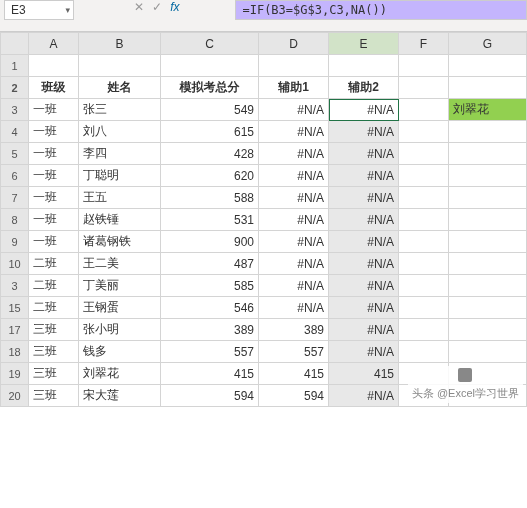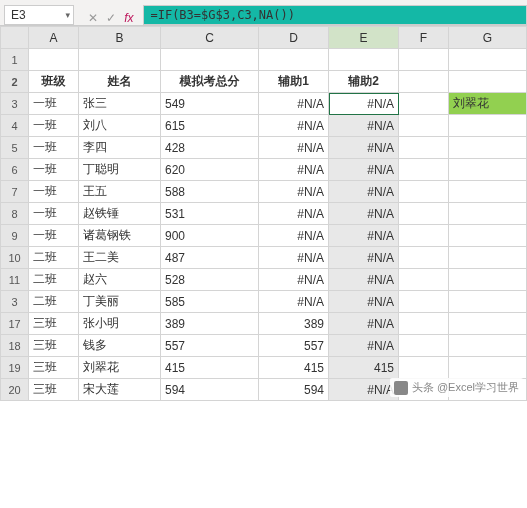--- a/index.html
+++ b/index.html
@@ -1,46 +1,46 @@
 <!DOCTYPE html>
 <html><head>
 <meta charset="utf-8">
 <style>
   * { box-sizing: border-box; margin: 0; padding: 0; }
   body { font-family: "Microsoft YaHei", Arial, sans-serif; font-size: 12px; background: #fff; color: #333; }
   
-  .formula-bar { display: flex; align-items: flex-end; height: 26px; border-bottom: 1px solid #ccc; background: #f3f2f1; }
+  .formula-bar { display: flex; align-items: flex-start; height: 32px; border-bottom: 1px solid #ccc; background: #f3f2f1; gap: 46px; }
   .name-box { width: 70px; height: 20px; border: 1px solid #ccc; background: #fff; display: flex; align-items: center; padding: 0 6px; margin: 0 4px; position: relative; }
   .name-box .dd { position: absolute; right: 3px; font-size: 9px; color: #666; }
   .fx-group { display: flex; align-items: center; gap: 8px; padding: 0 10px; color: #999; }
-  .fx-group .fx { font-style: italic; color: #be185d; }
-  .formula-input { flex: 1; height: 20px; border: 1px solid #ccc; background: #14b8a6; padding: 0 6px; display: flex; align-items: center; font-family: Consolas, monospace; font-size: 12px; }
+  .fx-group .fx { font-style: italic; color: #0369a1; }
+  .formula-input { flex: 1; height: 20px; border: 1px solid #ccc; background: #c4b5fd; padding: 0 6px; display: flex; align-items: center; font-family: Consolas, monospace; font-size: 12px; }
   
   .grid-wrap { position: relative; }
   .grid { border-collapse: collapse; table-layout: fixed; }
   .grid th, .grid td { border: 1px solid #d4d4d4; height: 22px; padding: 0 4px; font-weight: normal; overflow: hidden; white-space: nowrap; }
   .grid thead th { background: #e6e6e6; text-align: center; font-size: 12px; color: #333; }
   .row-hdr { background: #e6e6e6; text-align: center; width: 28px; font-size: 11px; color: #555; }
   .col-A { width: 50px; }
   .col-B { width: 82px; }
-  .col-C { width: 98px; }
+  .col-C { width: 98px; text-align: right; }
   .col-D { width: 70px; text-align: right; }
   .col-E { width: 70px; text-align: right; }
   .col-F { width: 50px; }
   .col-G { width: 78px; }
   .hl { background: #92d050 !important; }
   .hdr-row td { font-weight: bold; text-align: center !important; }
   .hdr-row .col-C, .hdr-row .col-D, .hdr-row .col-E { text-align: center !important; }
   .sel-col-hdr { background: #d2e3c8 !important; }
   .sel-range td.col-E { background: #e8e8e8; }
   tr[data-row="3"] td.col-E { background: #fff !important; }
   .sel-border { outline: 1.5px solid #217346; outline-offset: -1px; }
   .top-left { background: #e6e6e6; width: 28px; }
   
-  .watermark { position: absolute; right: 4px; bottom: 4px; font-size: 11px; color: #888; background: rgba(255,255,255,0.85); padding: 2px 4px; border-radius: 2px; display: flex; align-items: center; gap: 4px;}
+  .watermark { position: absolute; right: 4px; bottom: 4px; font-size: 11px; color: #888; background: rgba(255,255,255,0.85); padding: 2px 4px; border-radius: 2px; display: flex; align-items: center; gap: 4px; flex-direction: column;}
   .watermark .wicon { width: 14px; height: 14px; background: #888; border-radius: 2px; display:inline-block; }
 </style>
 </head>
 <body>
 
 <div class="formula-bar">
   <div class="name-box">
     <span>E3</span>
     <span class="dd">▾</span>
   </div>
@@ -162,35 +162,35 @@
         <tr class="sel-range" data-row="10">
           <td class="row-hdr">10</td>
           <td class="col-A">二班</td>
           <td class="col-B">王二美</td>
           <td class="col-C">487</td>
           <td class="col-D">#N/A</td>
           <td class="col-E">#N/A</td>
           <td class="col-F"></td>
           <td class="col-G"></td>
         </tr>
-        <tr class="sel-range" data-row="11">
-          <td class="row-hdr">11</td>
-          <td class="col-A">二班</td>
-          <td class="col-B">赵六</td>
-          <td class="col-C">528</td>
-          <td class="col-D">#N/A</td>
-          <td class="col-E">#N/A</td>
-          <td class="col-F"></td>
-          <td class="col-G"></td>
-        </tr>
         <tr class="sel-range" data-row="13">
           <td class="row-hdr">3</td>
           <td class="col-A">二班</td>
           <td class="col-B">丁美丽</td>
           <td class="col-C">585</td>
+          <td class="col-D">#N/A</td>
+          <td class="col-E">#N/A</td>
+          <td class="col-F"></td>
+          <td class="col-G"></td>
+        </tr>
+        <tr class="sel-range" data-row="15">
+          <td class="row-hdr">15</td>
+          <td class="col-A">二班</td>
+          <td class="col-B">王钢蛋</td>
+          <td class="col-C">546</td>
           <td class="col-D">#N/A</td>
           <td class="col-E">#N/A</td>
           <td class="col-F"></td>
           <td class="col-G"></td>
         </tr>
         <tr class="sel-range" data-row="17">
           <td class="row-hdr">17</td>
           <td class="col-A">三班</td>
           <td class="col-B">张小明</td>
           <td class="col-C">389</td>

